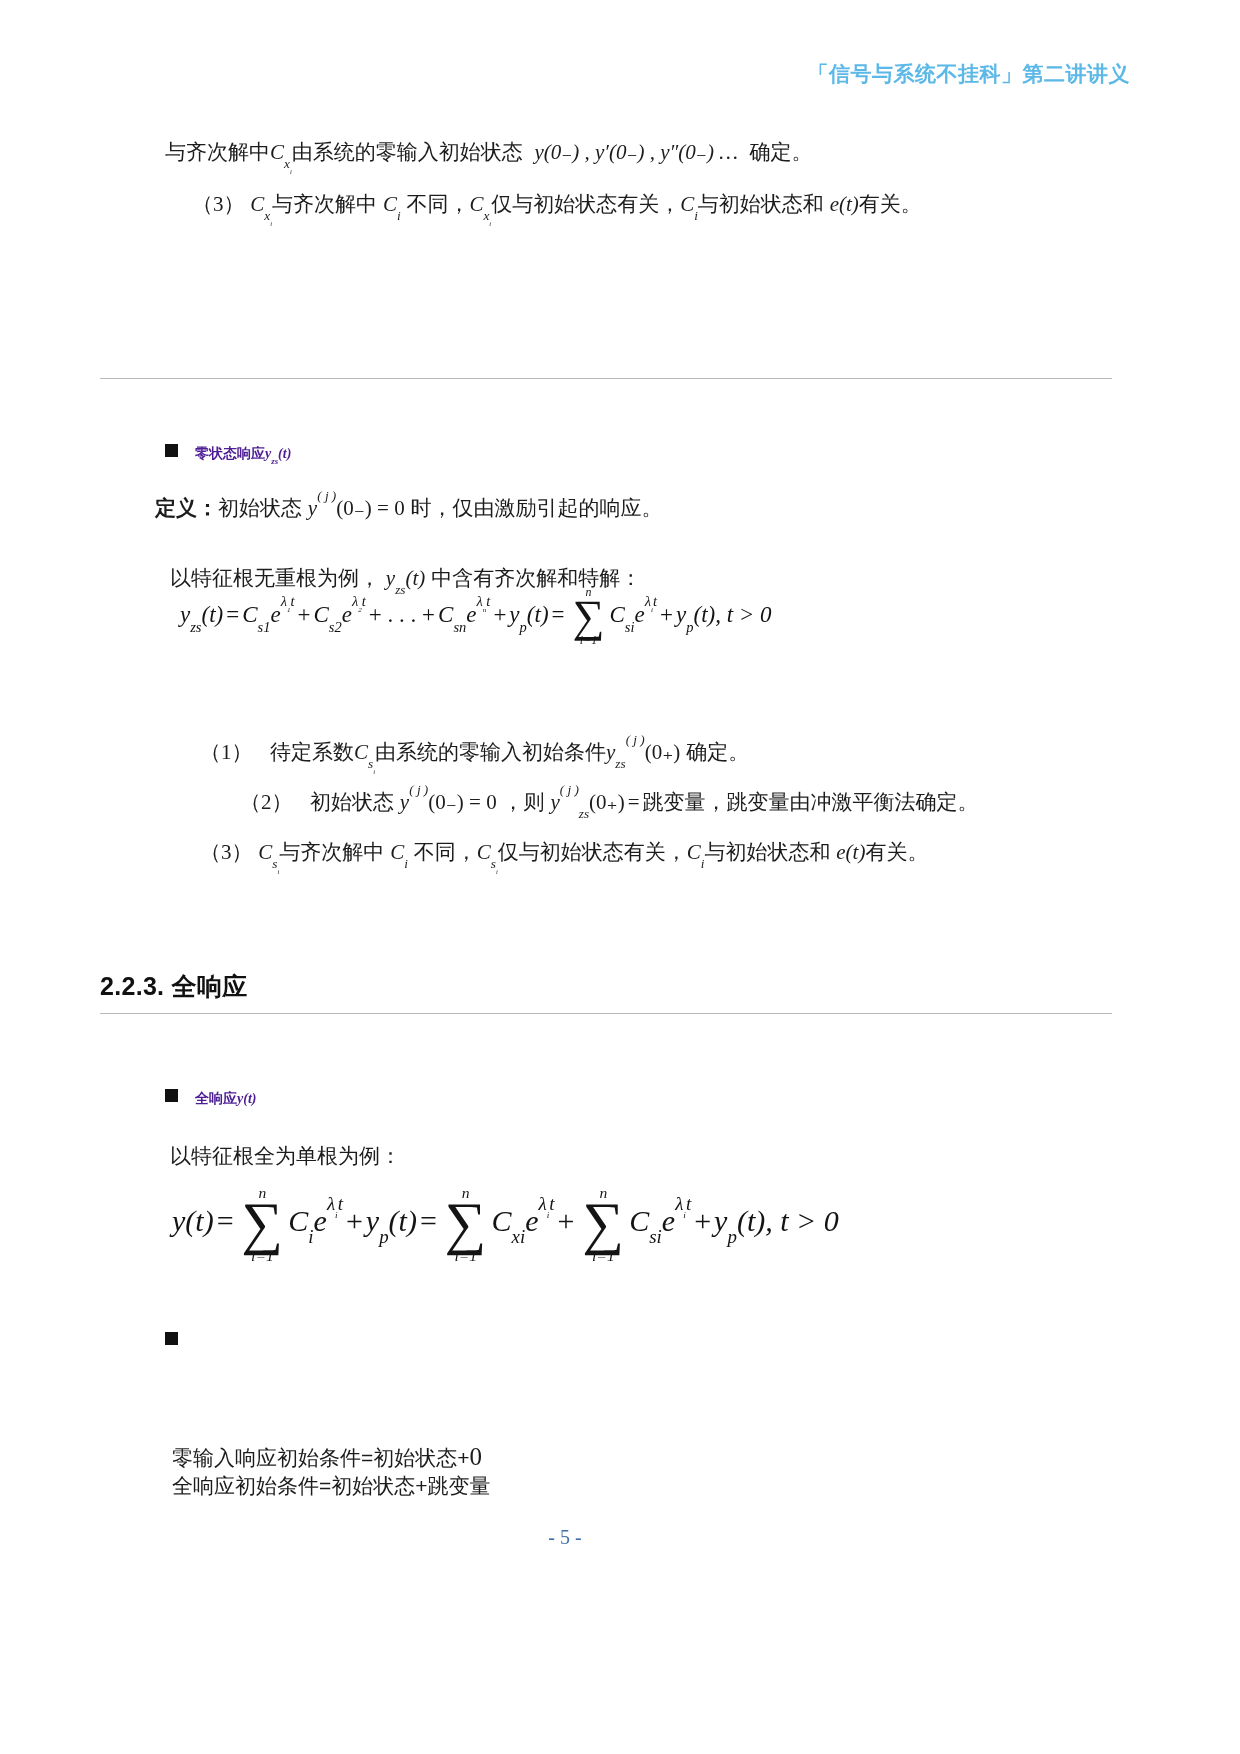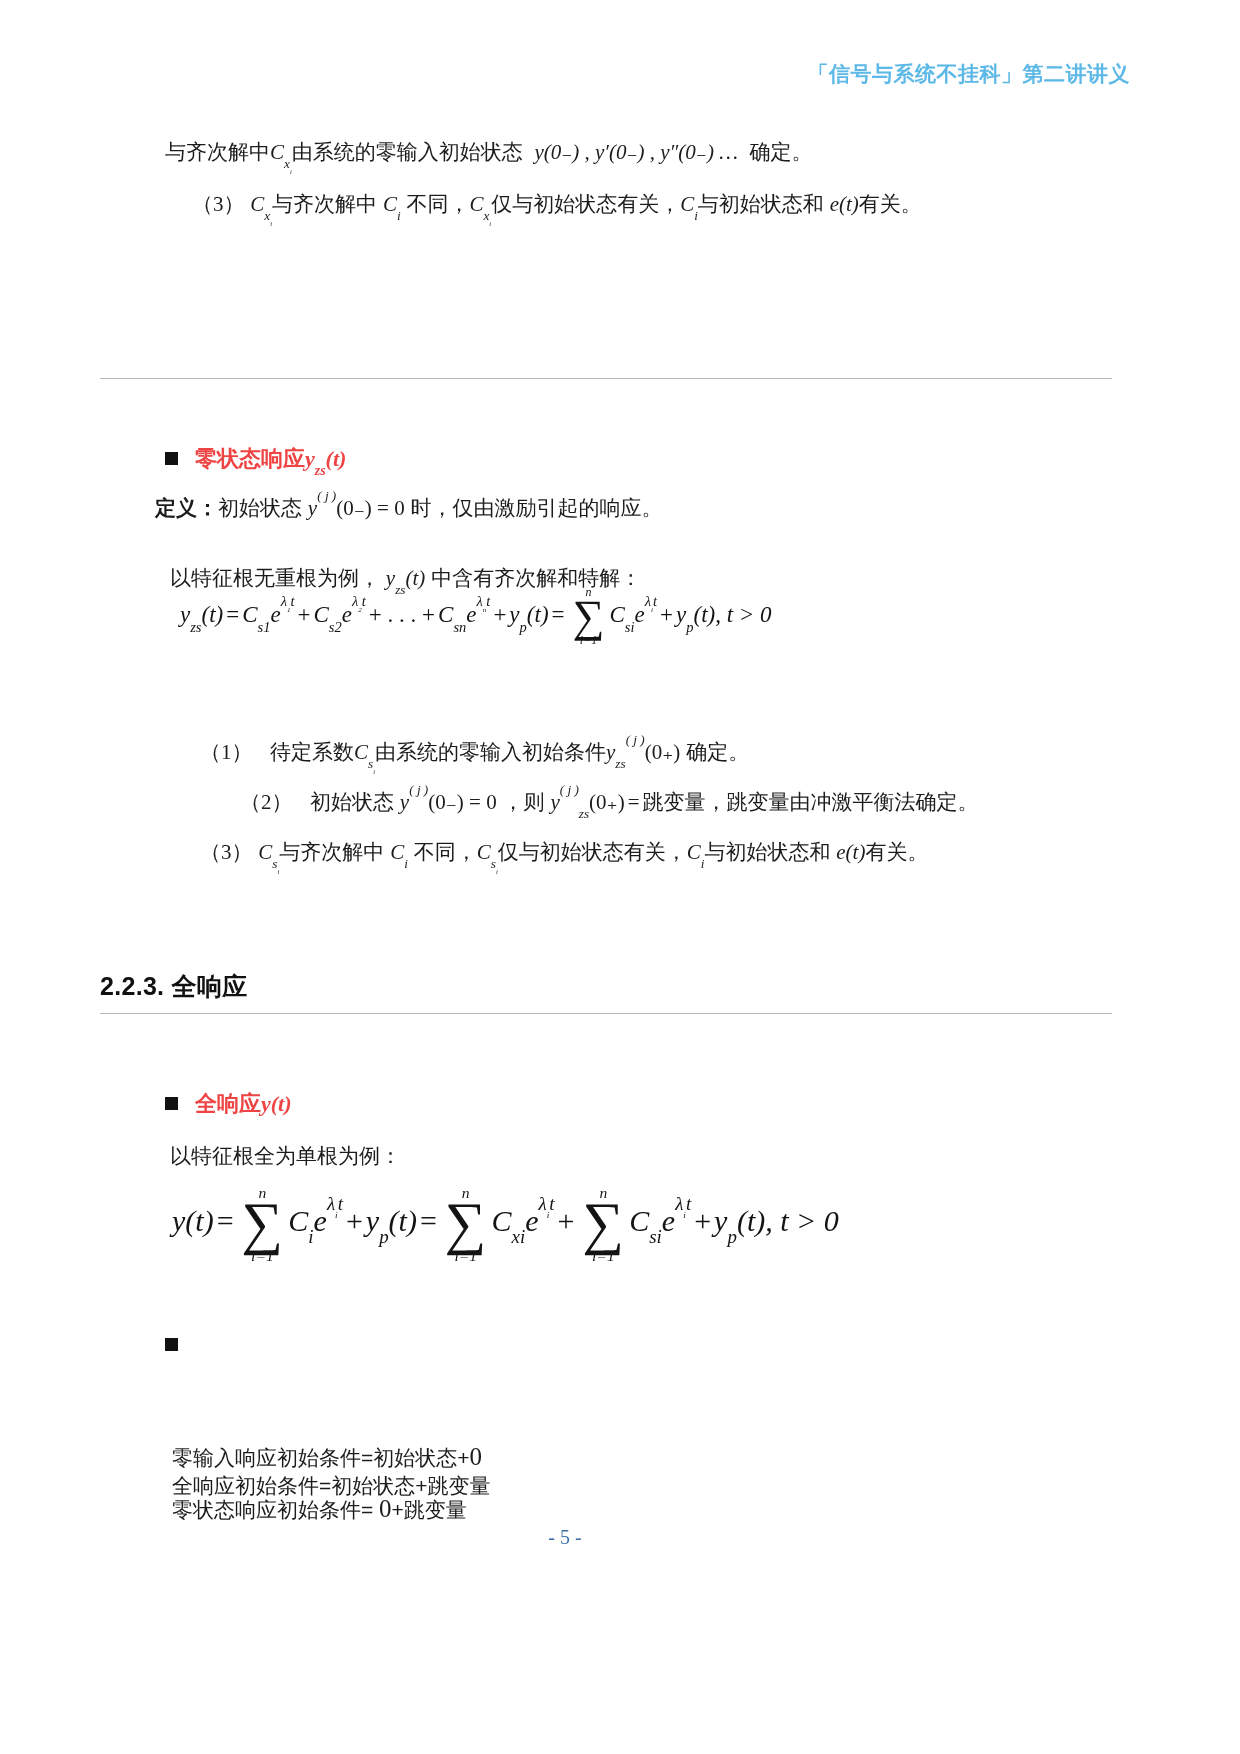--- a/index.html
+++ b/index.html
@@ -83,23 +83,23 @@
     position: absolute;
     left: 100px;
     width: 1012px;
     height: 0;
     border-top: 1px solid #b9b9b9;
   }
 
   
   .bullet-head {
     position: absolute;
-    font-size: 22px;
+    font-size: 14px;
     font-weight: bold;
-    color: #ef4444;
+    color: #4c1d95;
     white-space: nowrap;
   }
   .sq {
     display: inline-block;
     width: 13px;
     height: 13px;
     background: #111;
     margin-right: 17px;
     vertical-align: 1px;
   }
@@ -241,19 +241,16 @@
   </div>
 
   <div class="body-text" style="left:172px; top:1470px;">
     <span>全响应初始条件=初始状态+跳变量</span>
   </div>
 
   <div class="body-text" style="left:172px; top:1438px;">
     <span>零输入响应初始条件=初始状态+</span><span class="mn" style="font-size:25px;">0</span><span></span>
   </div>
 
-  <div class="body-text" style="left:172px; top:1490px;">
-    <span>零状态响应初始条件= </span><span class="mn" style="font-size:25px;">0</span><span>+跳变量</span>
-  </div>
 
   <div class="page-number">- 5 -</div>
 
 </div>
 
 </body></html>

